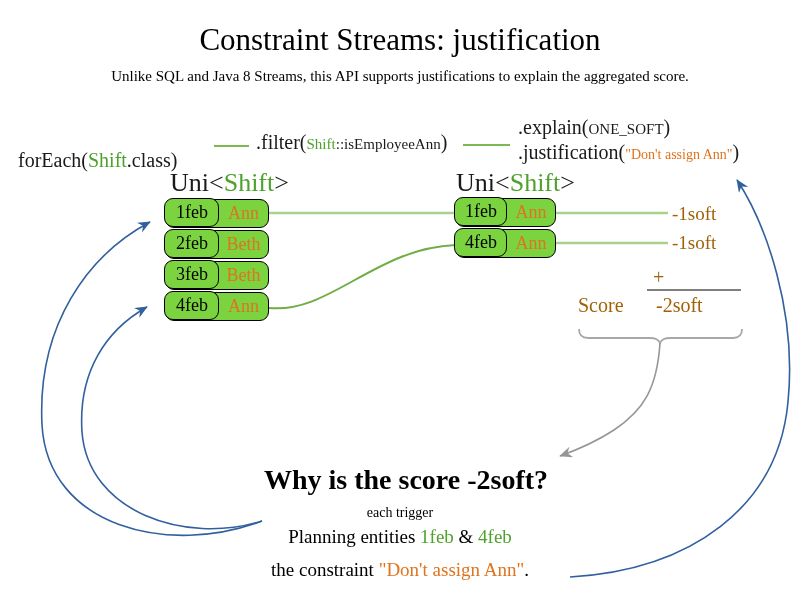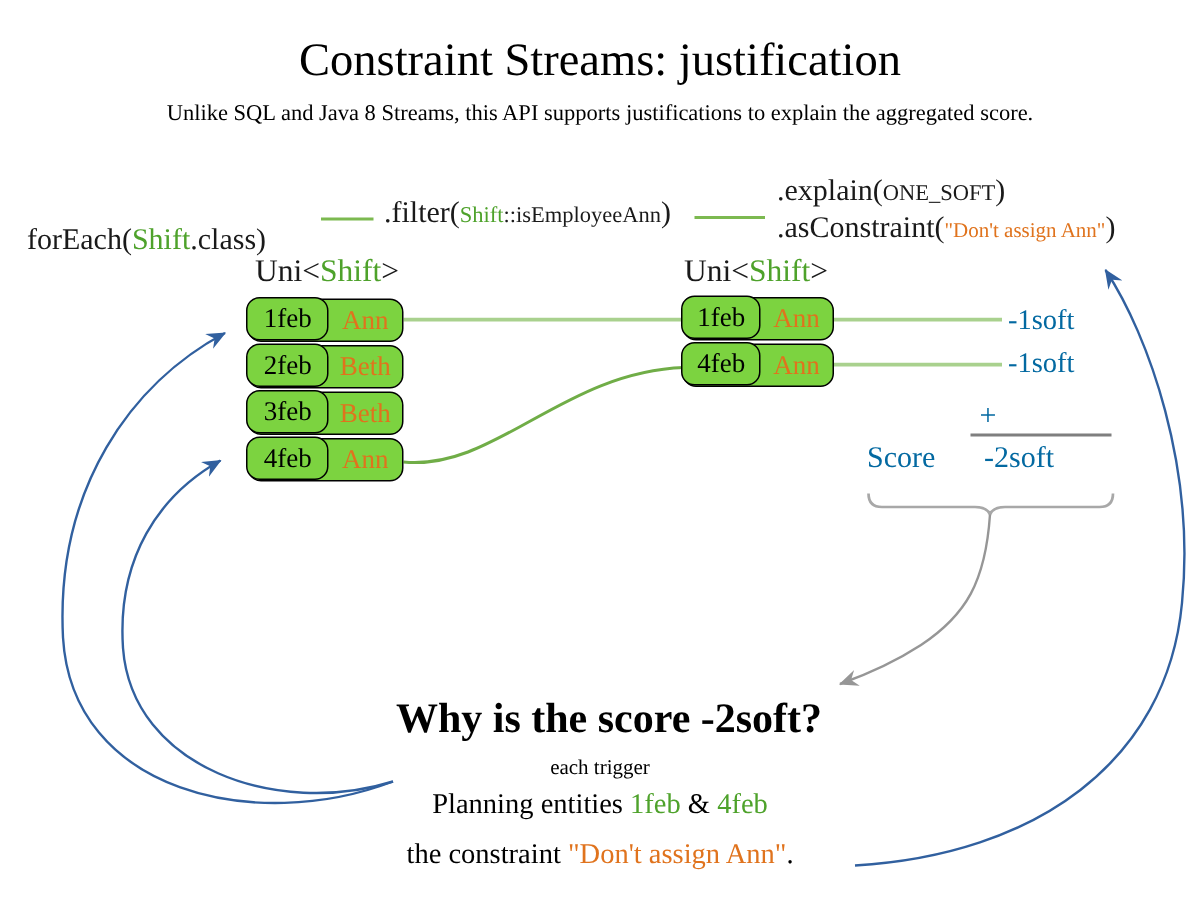--- a/index.html
+++ b/index.html
@@ -24,21 +24,21 @@
   .abs{position:absolute;}
   #title{left:0;right:0;top:22px;text-align:center;font-size:31px;font-weight:400;color:#000;}
   #subtitle{left:0;right:0;top:68px;text-align:center;font-size:15px;color:#000;}
 
   .code{font-size:20px;white-space:nowrap;color:#1a1a1a;}
   .code .small{font-size:15px;}
   .code .xsmall{font-size:14px;}
   .green-t{color:var(--green-text);}
   .orange-t{color:var(--orange-text);}
 
-  .uni{font-size:21px;white-space:nowrap;color:#1a1a1a;}
+  .uni{font-size:26px;white-space:nowrap;color:#1a1a1a;}
 
   .row{
     position:absolute;height:29px;background:var(--green-fill);
     border:1.6px solid #000;border-radius:9px;
   }
   .row .date{
     position:absolute;left:-1.6px;top:-1.6px;height:29px;
     background:var(--green-fill);border:1.6px solid #000;border-radius:9px;
     display:flex;align-items:center;justify-content:center;
     font-size:18px;color:#000;
@@ -48,21 +48,21 @@
     display:flex;align-items:center;justify-content:center;
     font-size:18px;color:var(--orange-text);
   }
   .ltab .row{width:104px;}
   .ltab .date{width:55px;}
   .ltab .emp{left:54px;}
   .rtab .row{width:101px;}
   .rtab .date{width:53px;}
   .rtab .emp{left:52px;}
 
-  .scoreLbl{font-size:19px;white-space:nowrap;color:#0369a1;}
+  .scoreLbl{font-size:19px;white-space:nowrap;color:#a16207;}
   #plus{left:653px;top:266px;font-size:20px;}
   #scoreWord{left:578px;top:294px;font-size:20px;}
   #total{left:656px;top:294px;font-size:20px;}
 
   .centerline{left:0;right:0;text-align:center;white-space:nowrap;}
   #whyHeading{top:464px;font-size:28px;font-weight:bold;color:#000;padding-left:12px;}
   #whyLine1{top:526px;font-size:19px;}
   #whyLine2{top:505px;font-size:14px;}
   #whyLine3{top:559px;font-size:19px;}
 
@@ -106,21 +106,21 @@
 
   <div class="abs" id="title">Constraint Streams: justification</div>
   <div class="abs" id="subtitle">Unlike SQL and Java 8 Streams, this API supports justifications to explain the aggregated score.</div>
 
   <div class="abs code" style="left:18px;top:149px;"><span>forEach(</span><span class="green-t">Shift</span><span>.class)</span></div>
 
   <div class="abs code" style="left:256px;top:131px;"><span>.filter(</span><span class="small green-t">Shift</span><span class="small">::isEmployeeAnn</span><span>)</span></div>
 
   <div class="abs code" style="left:518px;top:116px;"><span>.explain(</span><span class="small">ONE_SOFT</span><span>)</span></div>
 
-  <div class="abs code" style="left:518px;top:141px;"><span>.asConstraint(</span><span class="xsmall orange-t">"Don't assign Ann"</span><span>)</span></div>
+  <div class="abs code" style="left:518px;top:141px;"><span>.justification(</span><span class="xsmall orange-t">"Don't assign Ann"</span><span>)</span></div>
 
   <div class="abs uni" style="left:170px;top:168px;"><span>Uni&lt;</span><span class="green-t">Shift</span><span>&gt;</span></div>
 
   <div class="abs uni" style="left:456px;top:168px;"><span>Uni&lt;</span><span class="green-t">Shift</span><span>&gt;</span></div>
 
   <div class="ltab">
     <div class="row" style="left:165px;top:199px;">
       <div class="date">1feb</div>
       <div class="emp">Ann</div>
     </div>

